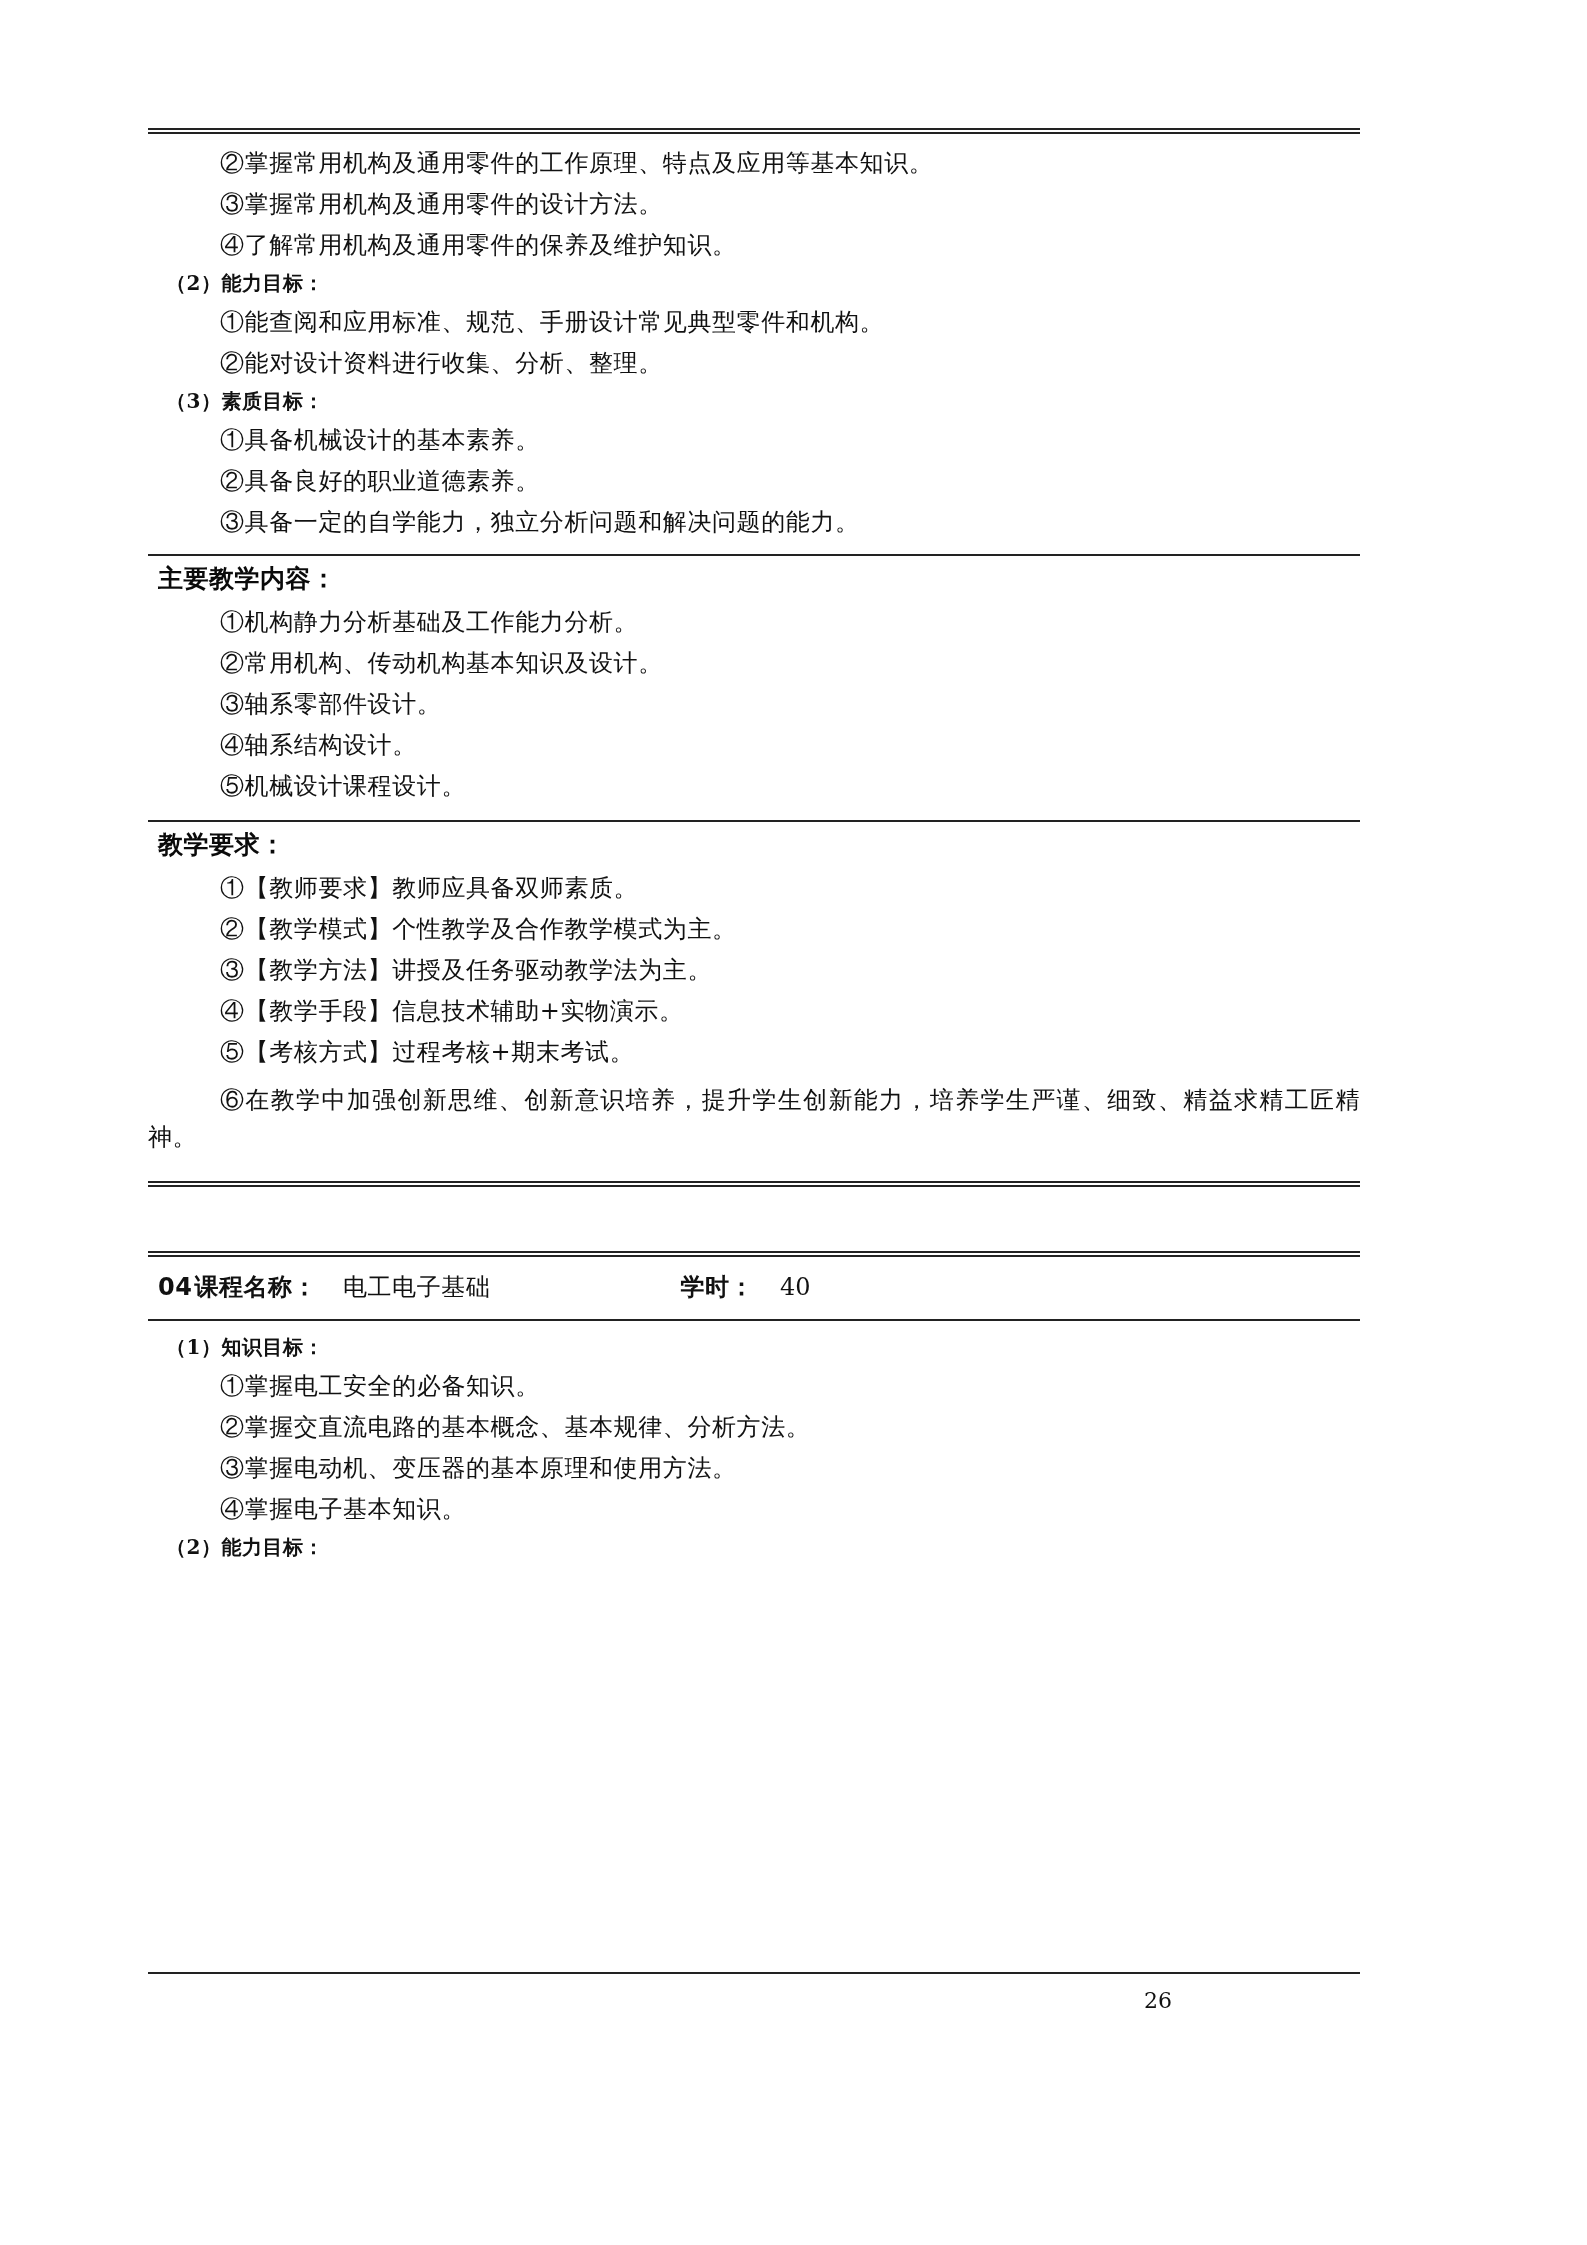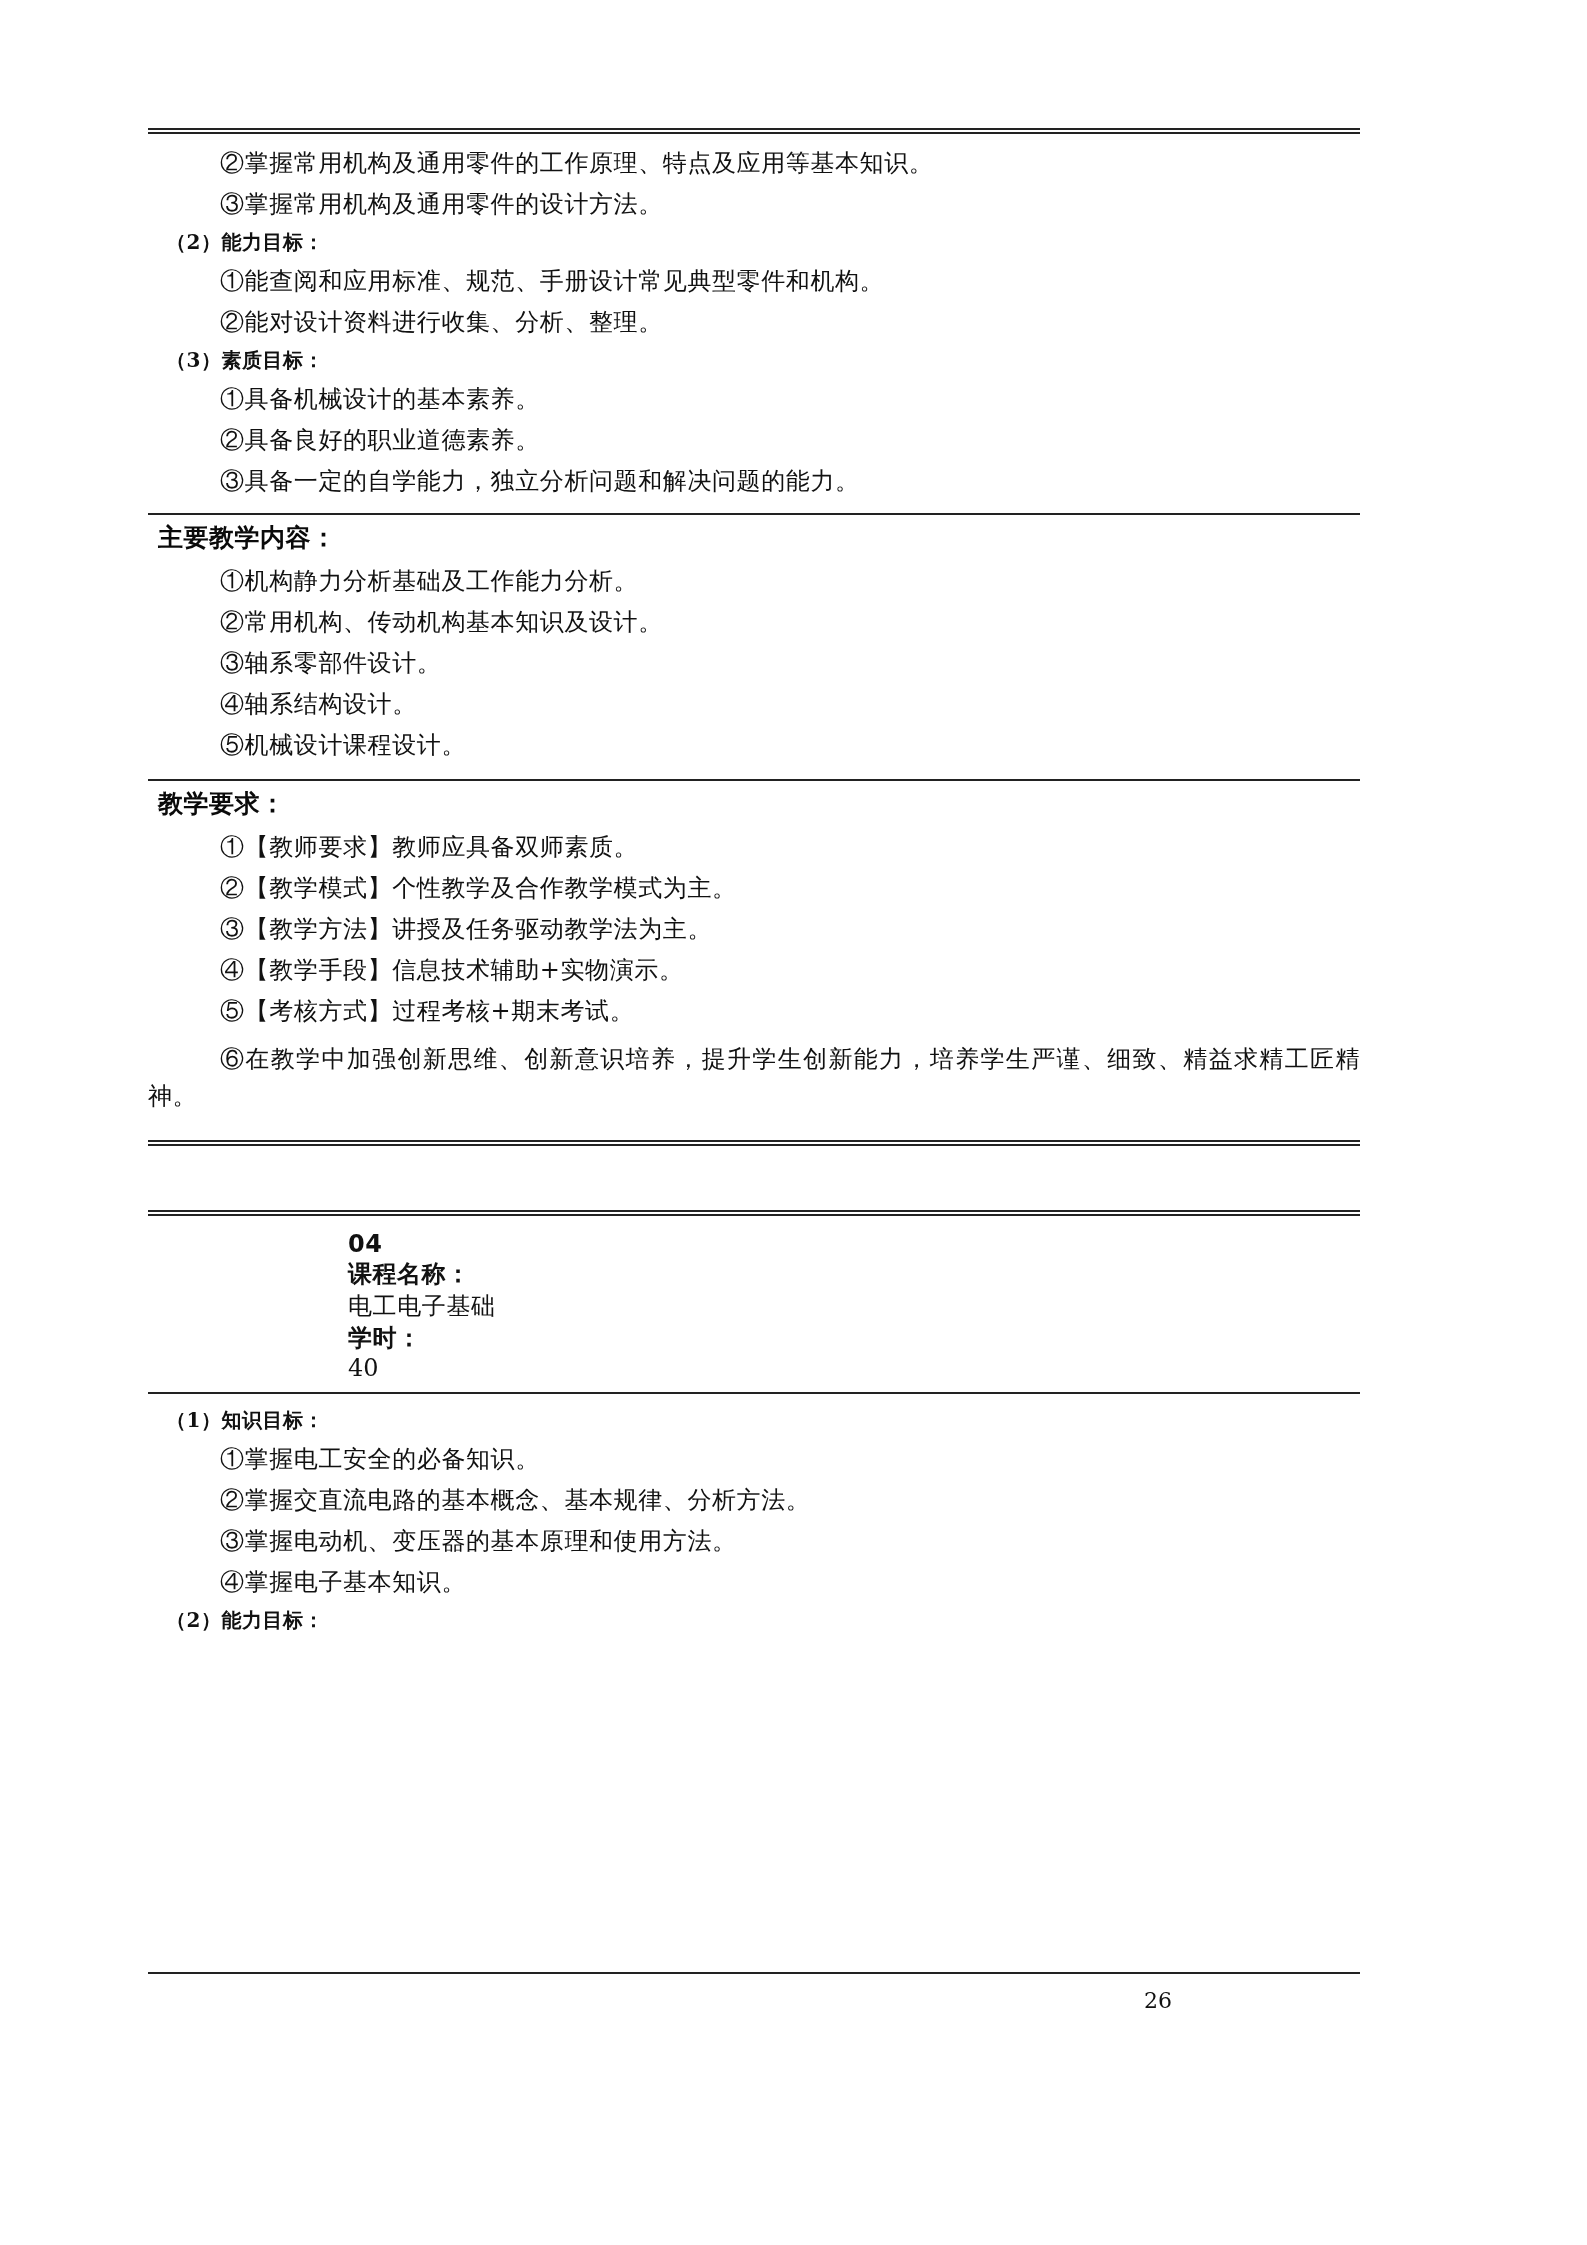--- a/index.html
+++ b/index.html
@@ -86,23 +86,22 @@
     padding: 17px 0 0 0;
     text-indent: 72px;
     letter-spacing: 0.6px;
     text-align: justify;
   }
 
   
   .course-row {
     display: flex;
     align-items: baseline;
-    padding: 14px 0 10px 10px;
-    font-size: 24px;
-    flex-direction: column;
+    padding: 14px 0 16px 10px;
+    font-size: 24px;
   }
   .course-no {
     font-family: "DejaVu Sans", "Liberation Sans", sans-serif;
     font-weight: bold;
     font-size: 24px;
     letter-spacing: 0.5px;
   }
   .course-label {
     font-family: "DejaVu Sans", "Liberation Sans", sans-serif;
     font-weight: bold;
@@ -153,20 +152,21 @@
 <body>
 
 <div class="page">
 
   <div class="content">
 
     <div class="rule-double"></div>
 
     <div class="item">②掌握常用机构及通用零件的工作原理、特点及应用等基本知识。</div>
     <div class="item">③掌握常用机构及通用零件的设计方法。</div>
+    <div class="item">④了解常用机构及通用零件的保养及维护知识。</div>
 
     <div class="lvl1">（2）能力目标：</div>
     <div class="item">①能查阅和应用标准、规范、手册设计常见典型零件和机构。</div>
     <div class="item">②能对设计资料进行收集、分析、整理。</div>
 
     <div class="lvl1">（3）素质目标：</div>
     <div class="item">①具备机械设计的基本素养。</div>
     <div class="item">②具备良好的职业道德素养。</div>
     <div class="item">③具备一定的自学能力，独立分析问题和解决问题的能力。</div>
 

